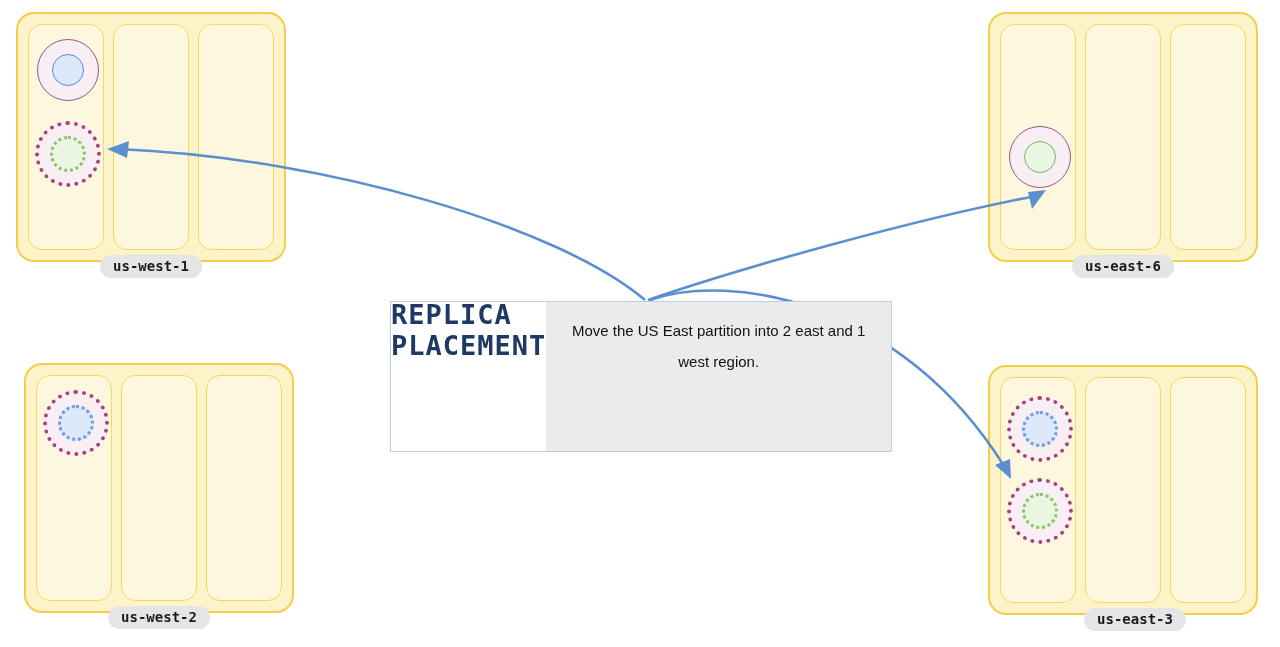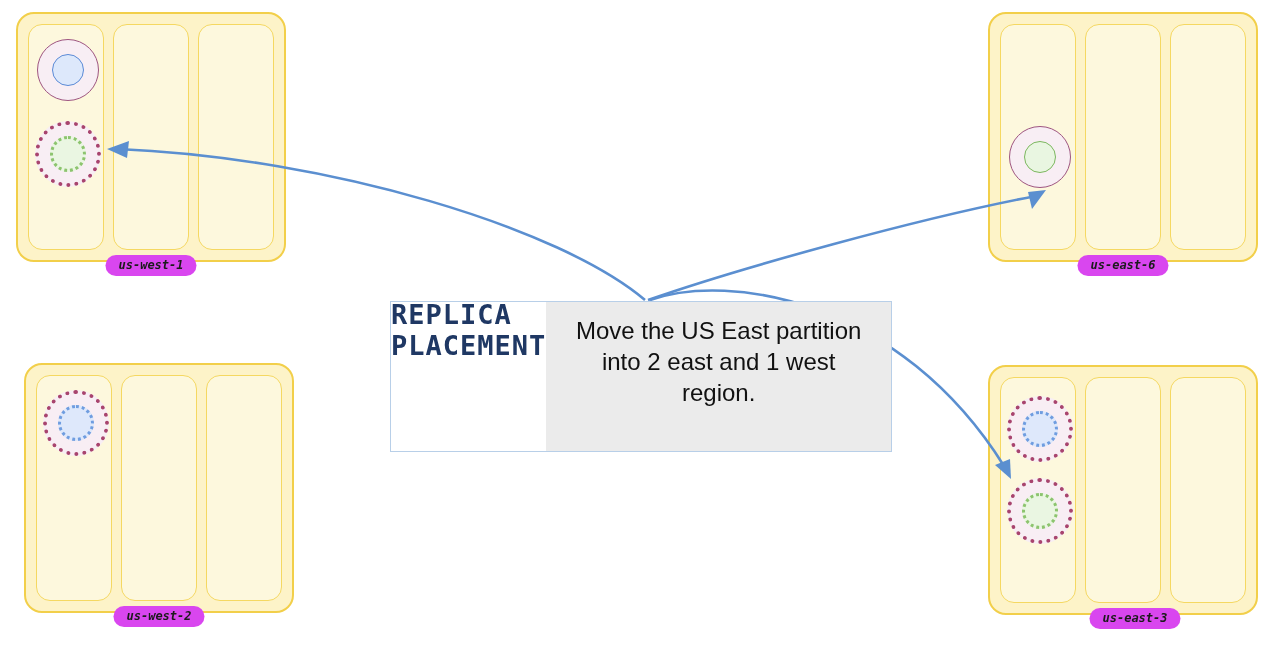--- a/index.html
+++ b/index.html
@@ -39,31 +39,30 @@
     flex: 1 1 0;
     background: #fdf8dd;
     border: 1.5px solid #f5d861;
     border-radius: 14px;
     position: relative;
   }
 
   
   .region-label {
     position: absolute;
-    background: #d946ef;
+    background: #e5e5e5;
     color: #1b1b1b;
     border-radius: 12px;
     padding: 3px 13px 4px 13px;
     font-family: "DejaVu Sans Mono", "Liberation Mono", monospace;
     font-weight: bold;
-    font-size: 12px;
+    font-size: 14px;
     letter-spacing: 0px;
     white-space: nowrap;
     transform: translateX(-50%);
-    font-style: italic;
   }
 
   
   .token {
     position: absolute;
     box-sizing: border-box;
     border-radius: 50%;
     display: flex;
     align-items: center;
     justify-content: center;
@@ -121,21 +120,21 @@
     letter-spacing: 1px;
     display: flex;
     align-items: center;
     justify-content: center;
   }
   #callout-body {
     flex: 1 1 auto;
     background: #ebebeb;
     color: #111111;
     font-family: "Liberation Sans", sans-serif;
-    font-size: 24px;
+    font-size: 15px;
     line-height: 31px;
     text-align: center;
     padding: 13px 18px 0 18px;
     box-sizing: border-box;
   }
 
   
   #arrows {
     position: absolute;
     left: 0; top: 0;

